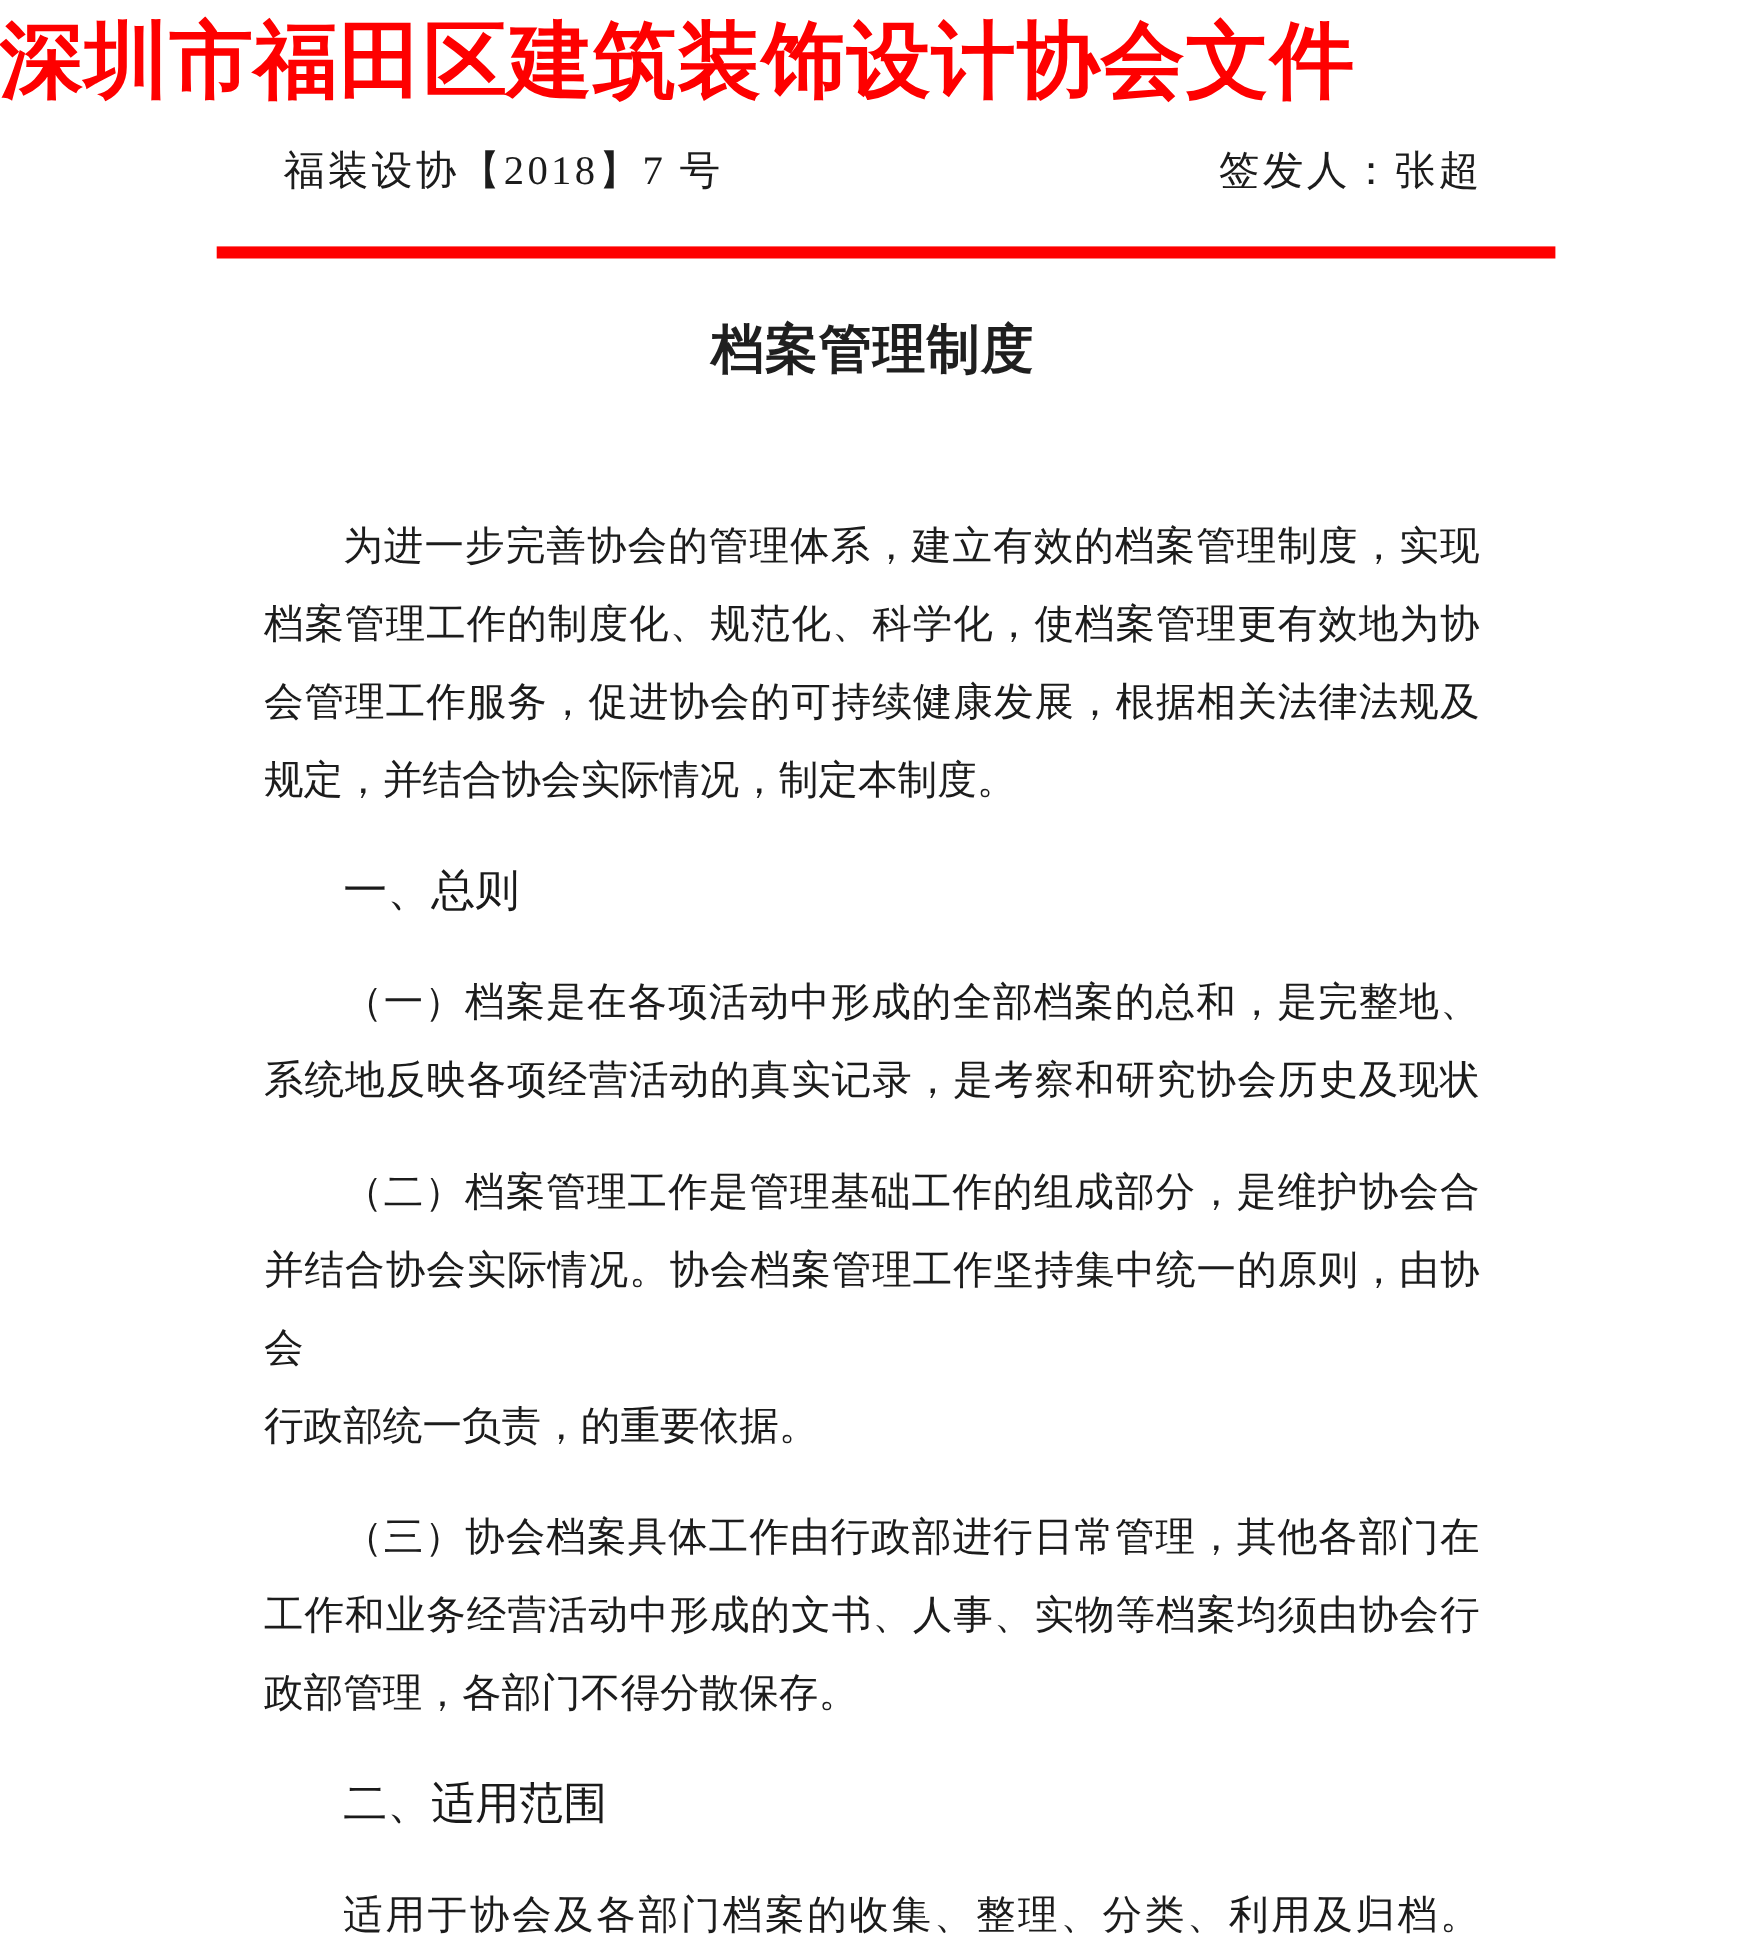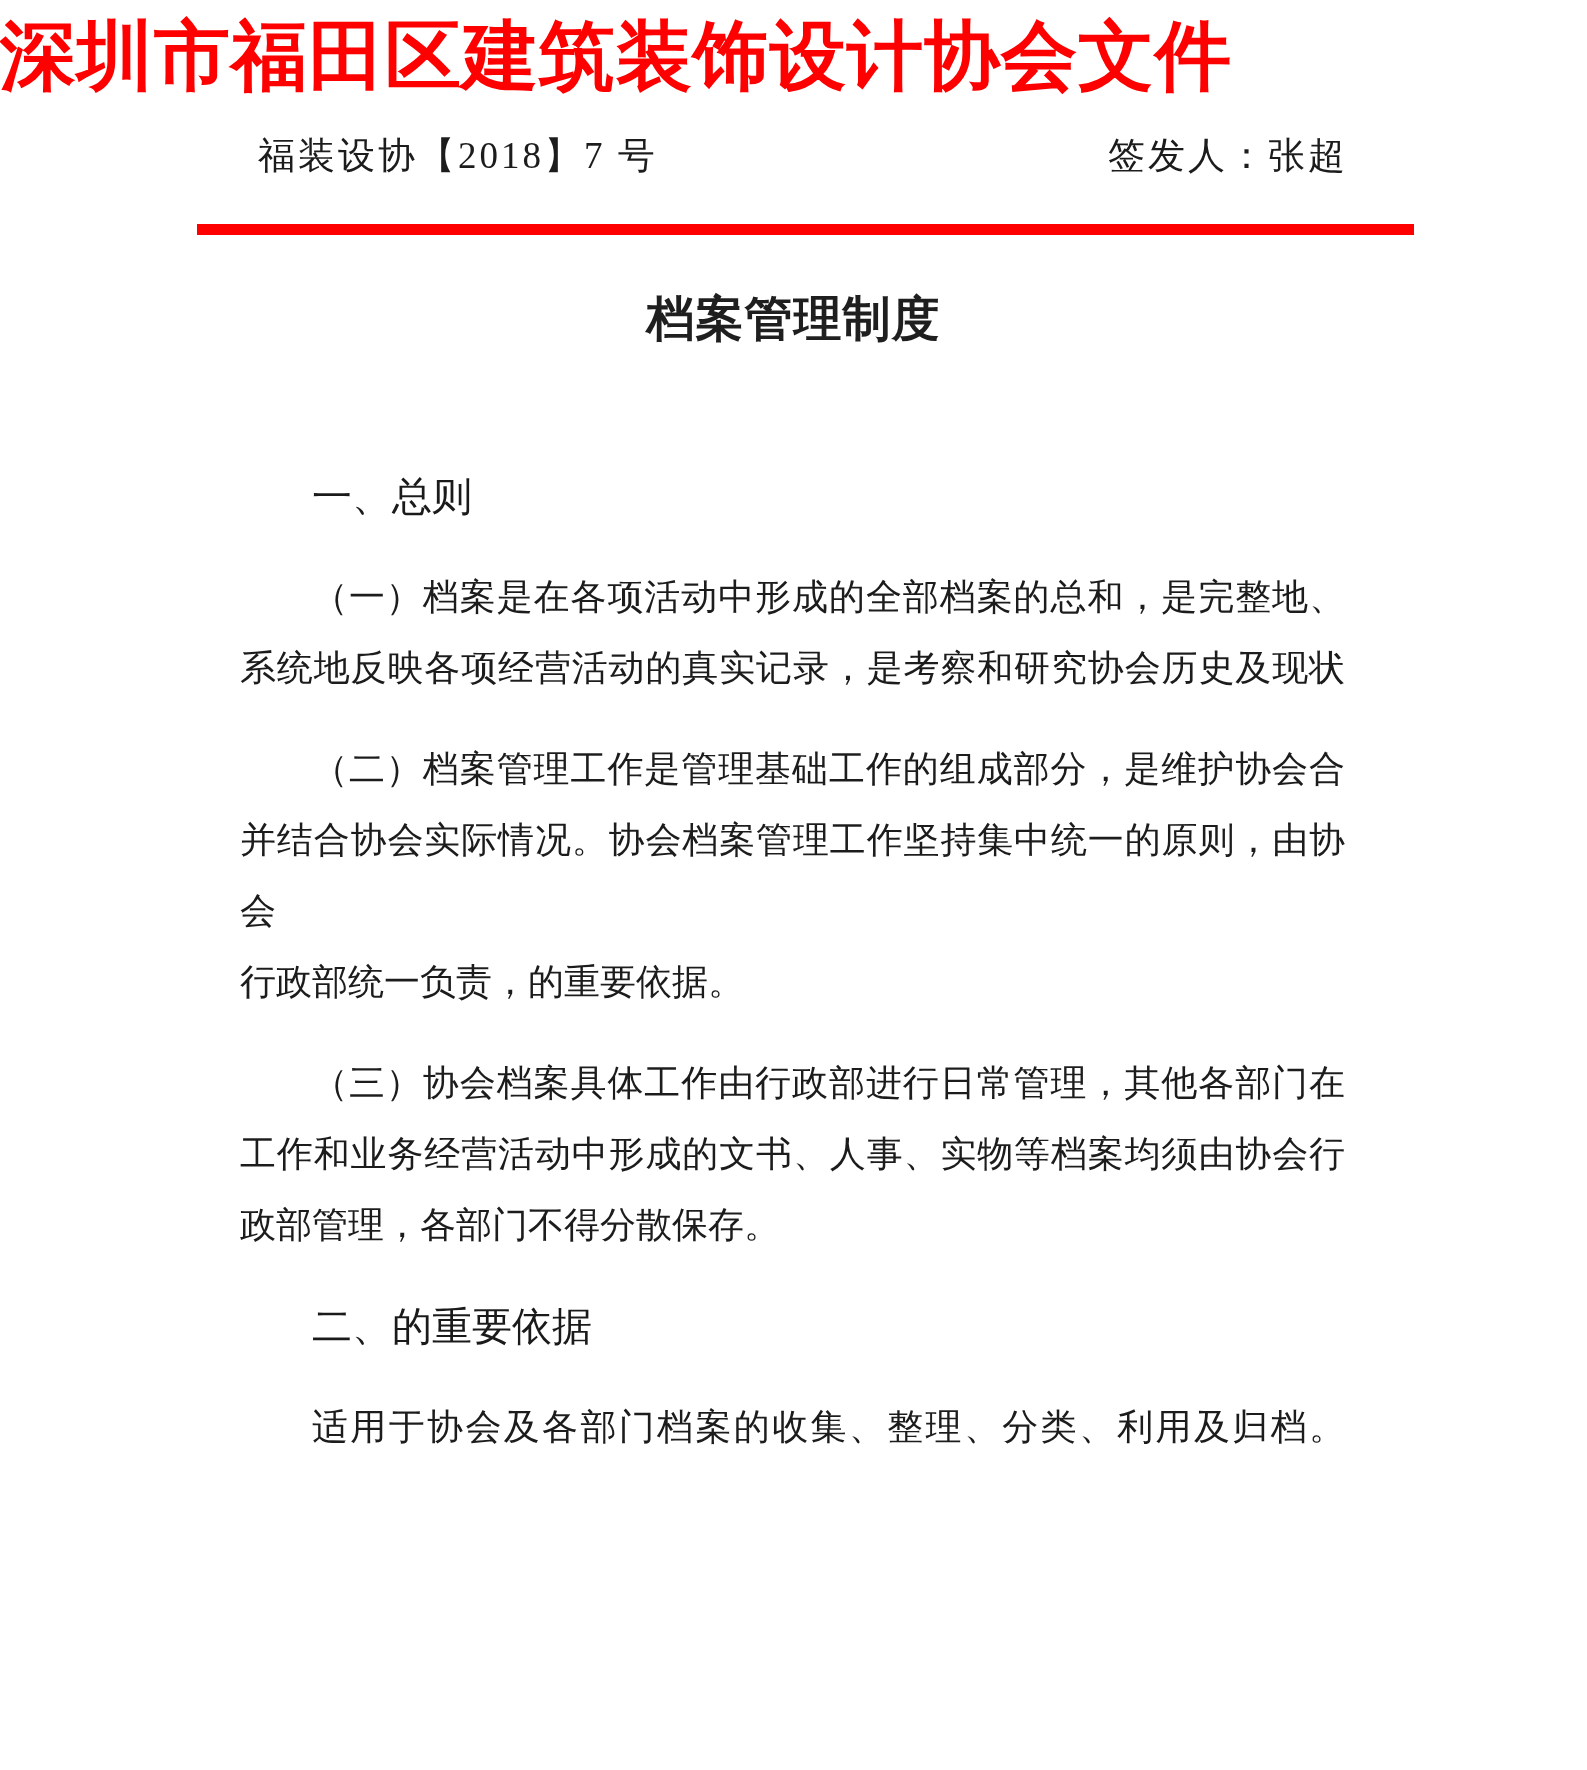--- a/index.html
+++ b/index.html
@@ -67,40 +67,46 @@
     <span>福装设协【2018】7 号</span>
     <span><span>签发人：</span><span>张超</span></span>
   </div>
 
   <div class="red-rule"></div>
 
   <div class="doc-title">档案管理制度</div>
 
   <div class="body-block">
 
+    <div class="para">
+      <div class="line indent">为进一步完善协会的管理体系，建立有效的档案管理制度，实现</div>
+      <div class="line">档案管理工作的制度化、规范化、科学化，使档案管理更有效地为协</div>
+      <div class="line">会管理工作服务，促进协会的可持续健康发展，根据相关法律法规及</div>
+      <div class="line last">规定，并结合协会实际情况，制定本制度。</div>
+    </div>
 
     <div class="heading">一、总则</div>
 
     <div class="para">
       <div class="line indent">（一）档案是在各项活动中形成的全部档案的总和，是完整地、</div>
       <div class="line">系统地反映各项经营活动的真实记录，是考察和研究协会历史及现状</div>
     </div>
 
     <div class="para">
       <div class="line indent">（二）档案管理工作是管理基础工作的组成部分，是维护协会合</div>
       <div class="line">并结合协会实际情况。协会档案管理工作坚持集中统一的原则，由协会</div>
       <div class="line last">行政部统一负责，的重要依据。</div>
     </div>
 
     <div class="para">
       <div class="line indent">（三）协会档案具体工作由行政部进行日常管理，其他各部门在</div>
       <div class="line">工作和业务经营活动中形成的文书、人事、实物等档案均须由协会行</div>
       <div class="line last">政部管理，各部门不得分散保存。</div>
     </div>
 
-    <div class="heading">二、的重要依据</div>
+    <div class="heading">二、适用范围</div>
 
     <div class="para">
       <div class="line indent">适用于协会及各部门档案的收集、整理、分类、利用及归档。</div>
     </div>
 
   </div>
 </div>
 
 </body></html>

